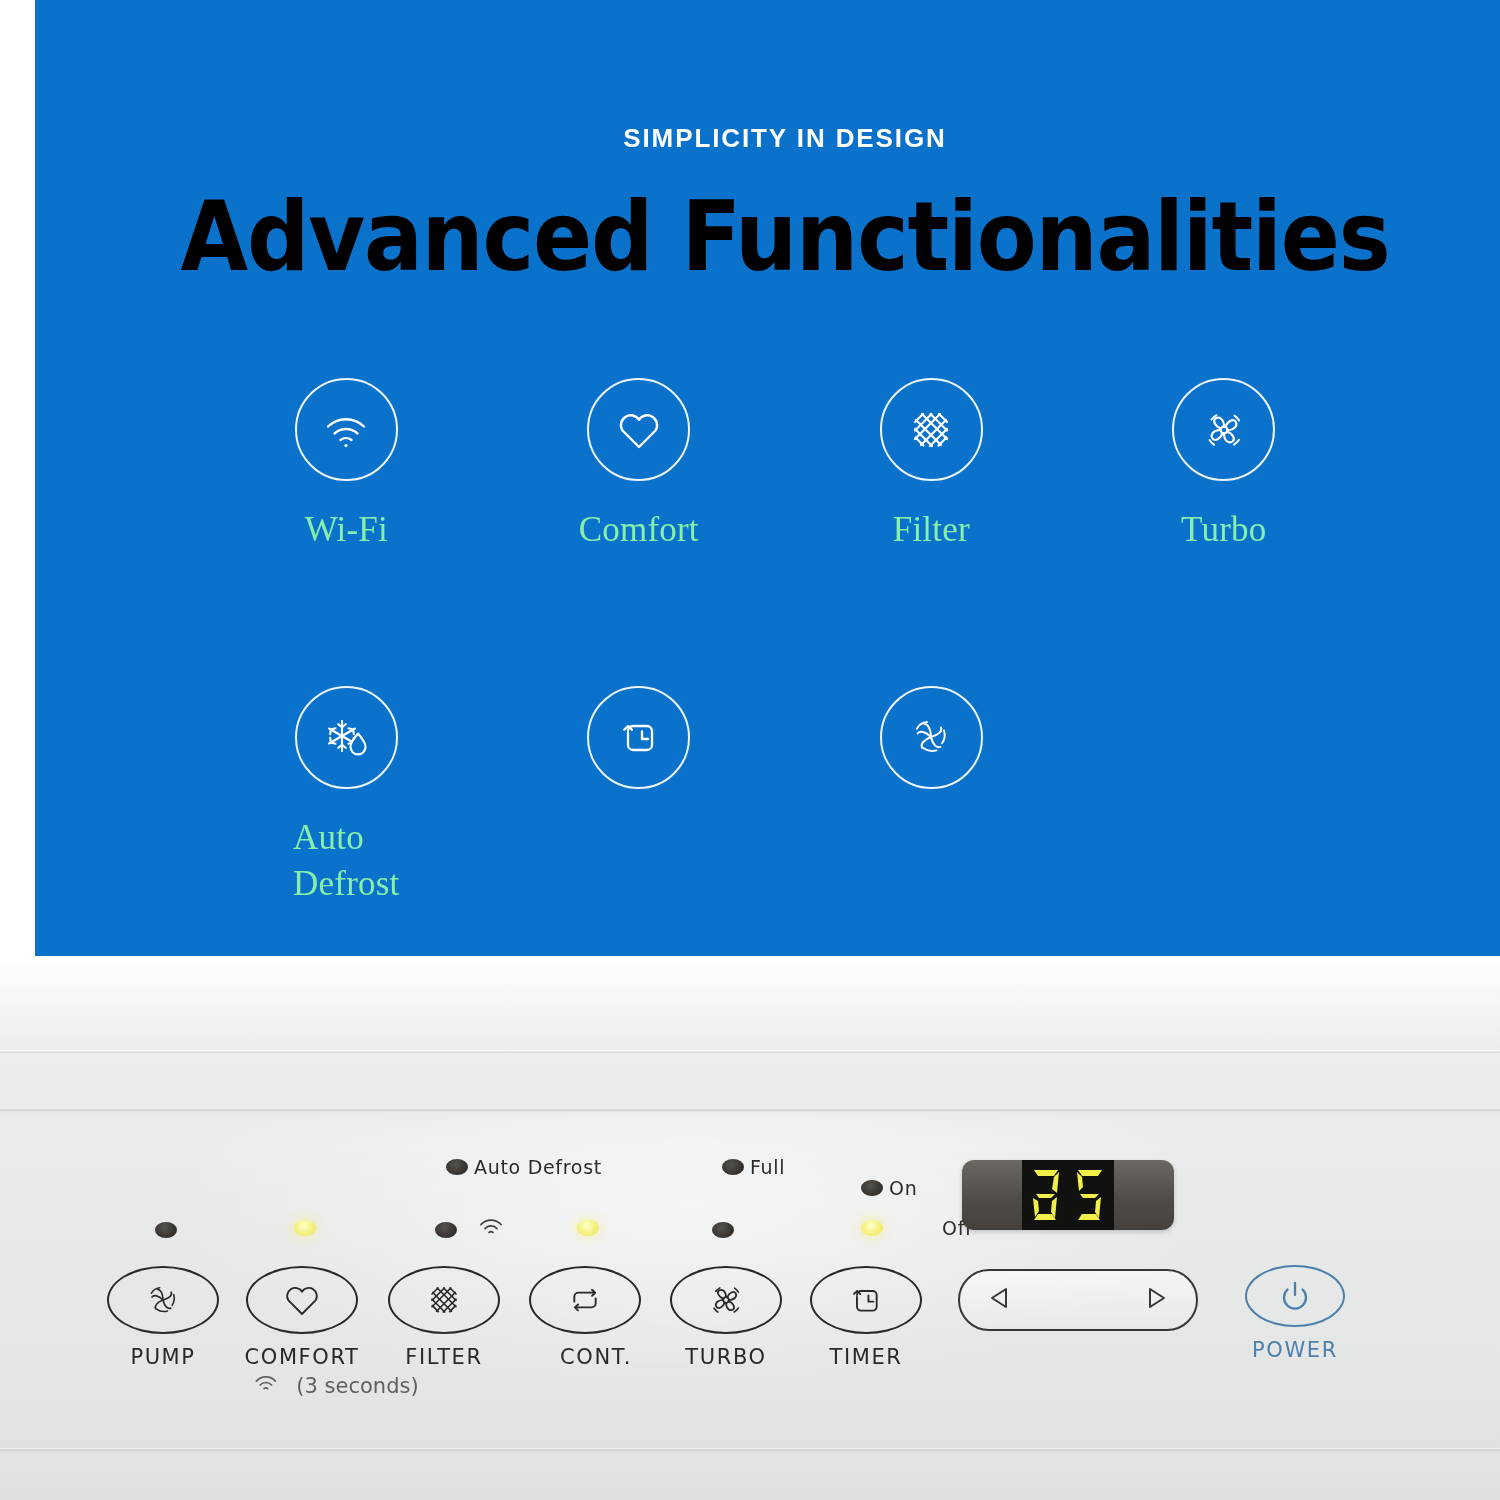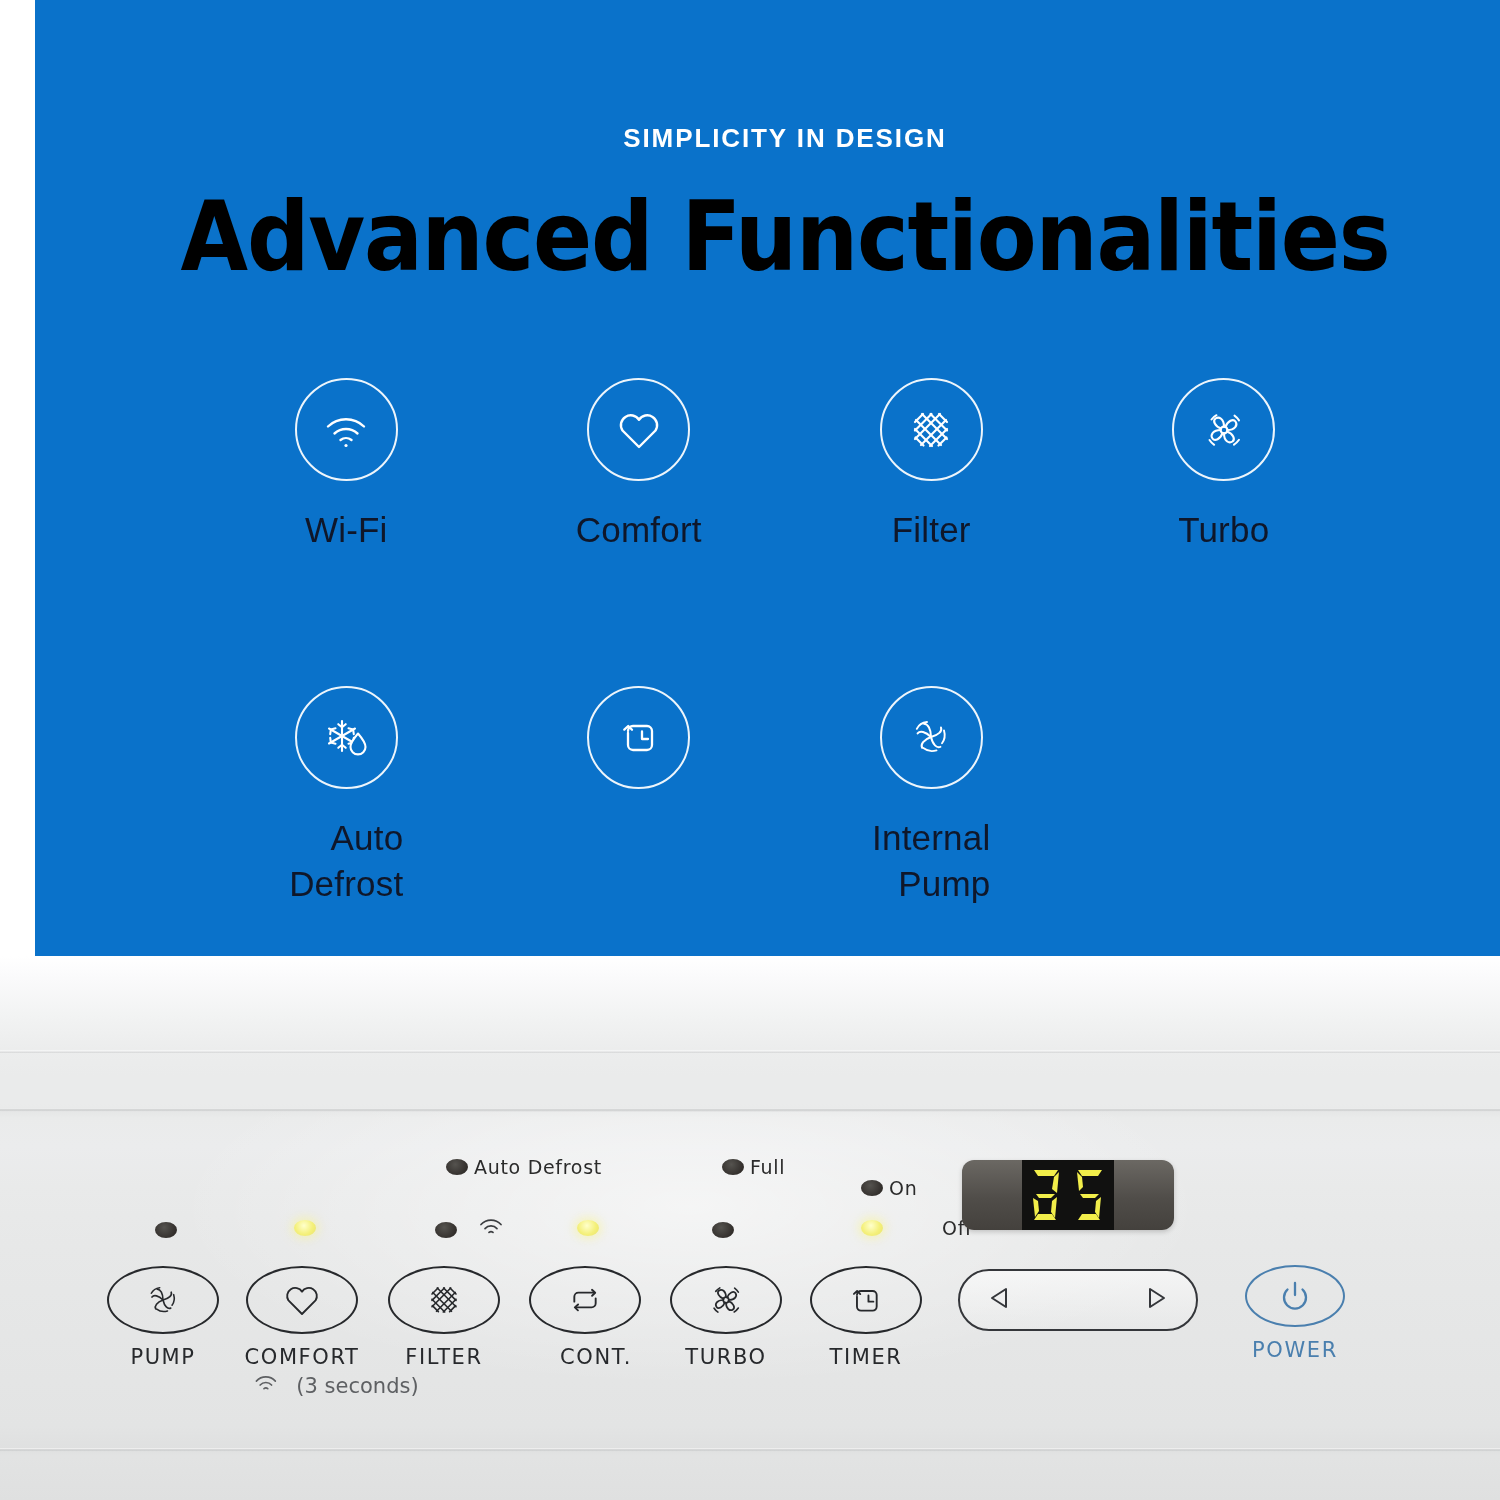--- a/index.html
+++ b/index.html
@@ -84,27 +84,27 @@
     border-radius: 50%;
     border: 2px solid rgba(255,255,255,0.93);
     display: flex;
     align-items: center;
     justify-content: center;
     box-sizing: border-box;
   }
   .feat-circle svg { display: block; }
   .feat-label {
     margin-top: 26px;
-    color: #0f172a;
+    color: #86efac;
     font-size: 35px;
     font-weight: 400;
     line-height: 1.33;
-    text-align: right;
+    text-align: left;
     letter-spacing: 0.2px;
-    font-family: Liberation Sans, sans-serif;
+    font-family: Liberation Serif, serif;
     white-space: pre-line;
   }
 
   
   .product {
     position: absolute;
     left: 0;
     top: 956px;
     width: 1500px;
     height: 544px;
@@ -430,22 +430,20 @@
                 <path d="M28 28 C35.6 26 39.4 22.2 38 18.5"></path>
                 <path d="M28 28 C26 20.4 22 17 18.4 18.5" opacity="0"></path>
               </g>
               <g stroke-width="1.9">
                 <path d="M24 13 C19 13.6 15.5 16.3 13.8 19.8"></path>
                 <path d="M41 21.5 C42.4 26.3 41.6 30.8 39 34.3"></path>
                 <path d="M33.5 41.4 C28.6 42.8 24 42 20.3 39.1"></path>
               </g>
             </svg>
           </div>
-          <div class="feat-label">Internal
-Pump</div>
         </div>
 
       </div>
     </div>
   </div>
 
   <div class="product">
     <div class="sheen"></div>
     <div class="seam seam-a"></div>
     <div class="seam seam-b"></div>

